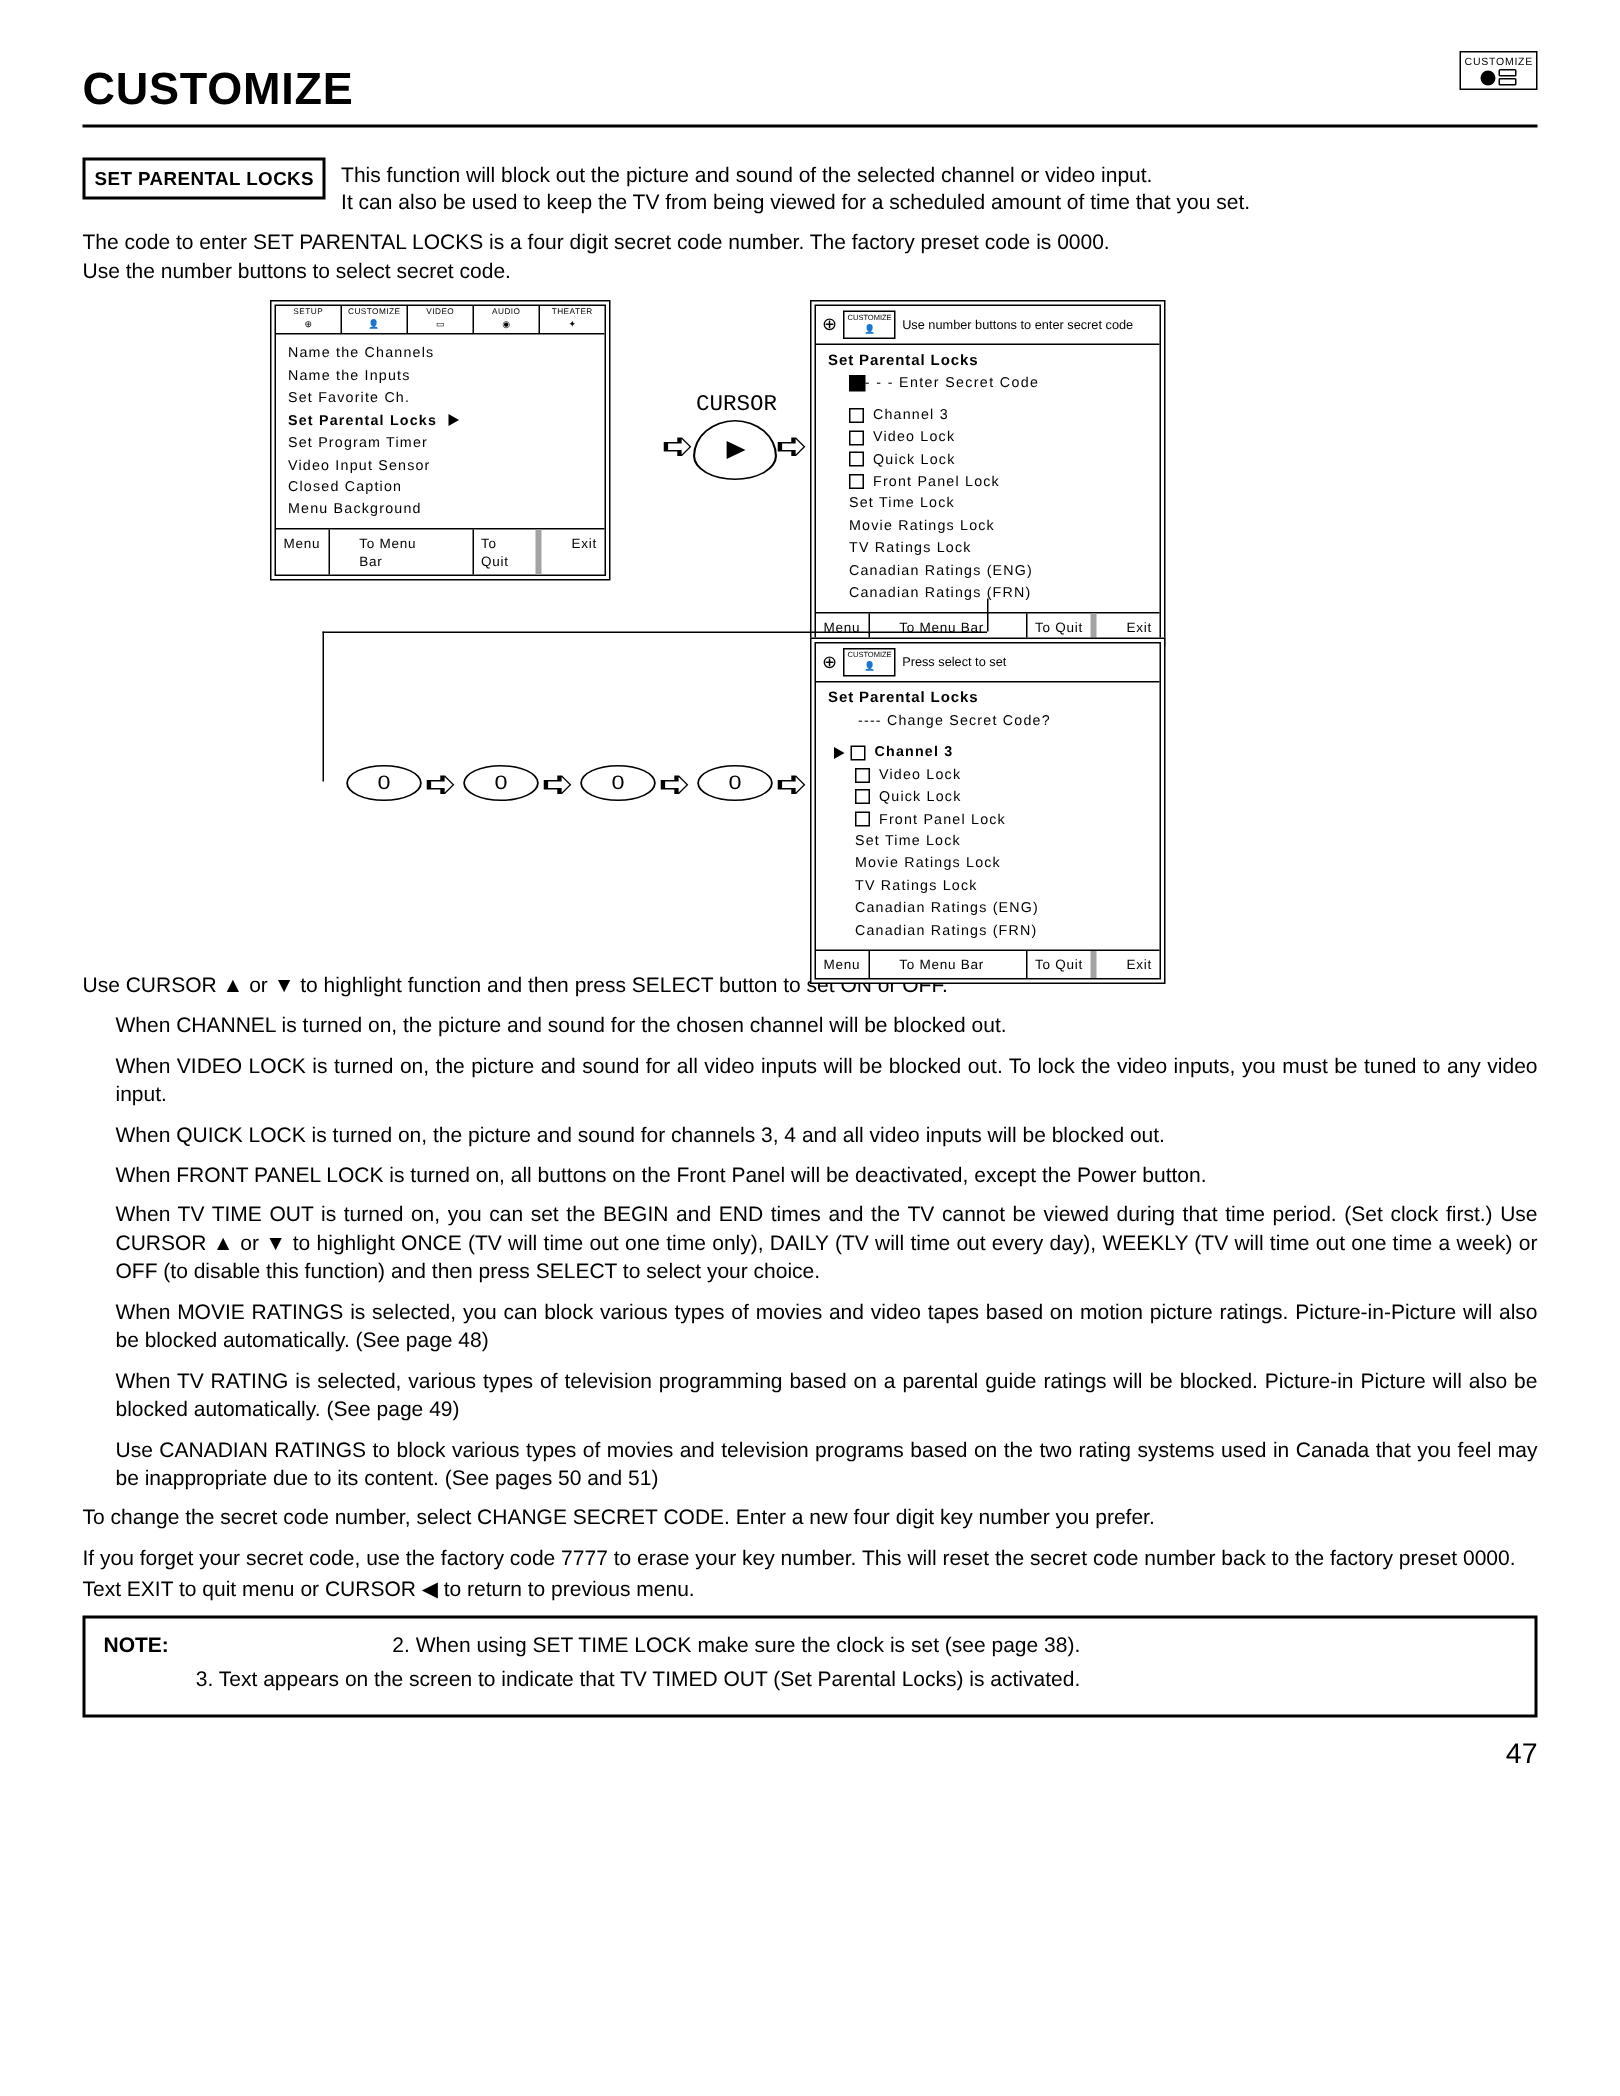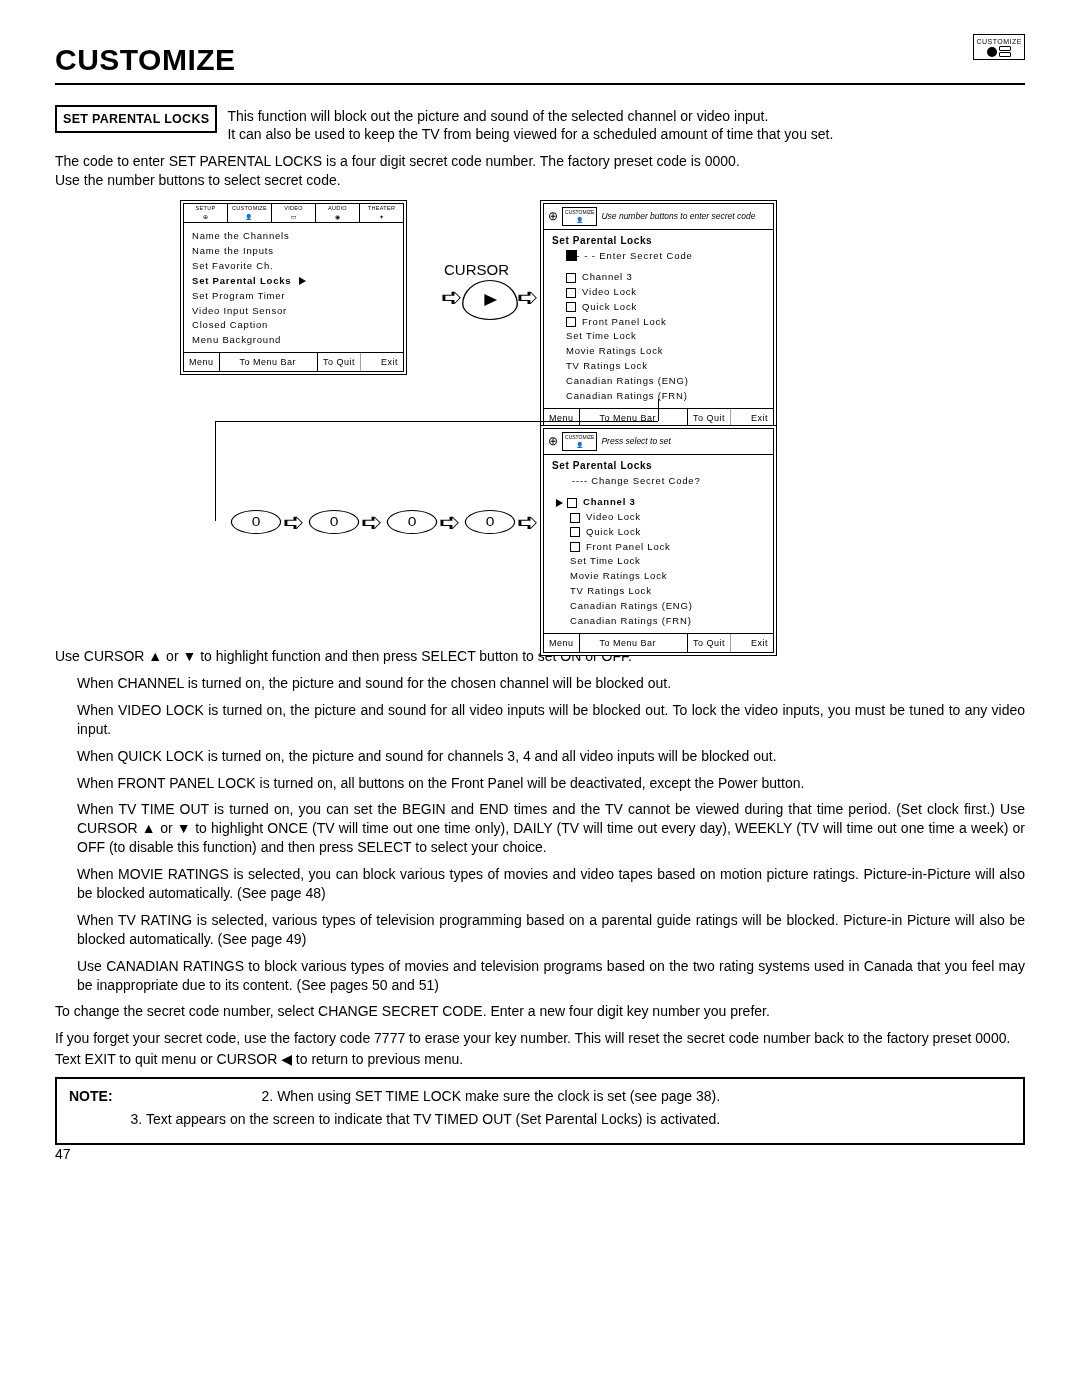--- a/index.html
+++ b/index.html
@@ -74,32 +74,32 @@
   .tab .g { width:14px; height:8px; display:flex; align-items:center; justify-content:center;}
   .osd-body { padding:6px 8px 4px 8px; font-size:9.5px; letter-spacing:0.8px;}
   .osd-body .row { padding:1px 0; white-space:nowrap;}
   .osd-body .sel { font-weight:bold;}
   .osd-foot {
     border-top:1px solid #000;
     display:flex; font-size:9px; letter-spacing:0.5px;gap:15px;
   }
   .osd-foot div{ padding:3px 5px; }
   .osd-foot .m{ border-right:1px solid #000;}
-  .osd-foot .q{ border-left:1px solid #000; margin-left:auto; border-right:1px solid #a3a3a3;}
+  .osd-foot .q{ border-left:1px solid #000; margin-left:auto; border-right:4px solid #a3a3a3;}
   .osd-foot .x{ }
   .osd-head2 {
     display:flex; align-items:center;
     padding:3px 4px; gap:4px; border-bottom:1px solid #000;
     font-size:8.5px;
   }
   .mini-ic-box { border:1px solid #000; padding:1px 2px; font-size:6px; display:flex; flex-direction:column; align-items:center;}
   .arrow-ic { font-size:12px;}
   .osd-title { font-weight:bold; font-size:10px; padding:4px 8px 2px 8px; letter-spacing:0.6px;}
   .cb { display:inline-block; width:8px; height:8px; border:1px solid #000; margin-right:6px; vertical-align:middle;}
-  .small-inst { font-size:8.5px; flex:1;font-style:italic;}
+  .small-inst { font-size:8.5px; flex:1;}
 
   
   .big-arrow {
     position:absolute;
     font-size:26px;
     line-height:1;
   }
   .cursor-lbl { position:absolute; font-size:15px;}
   .cursor-btn {
     position:absolute;
@@ -137,21 +137,21 @@
     border:2px solid #000;
     padding: 8px 12px 10px 12px;
     margin-top:6px;
     display:flex;
     gap: 18px;
     text-align: right;
   }
   .note-label { font-weight:bold; font-size:14px; }
   .note-list { margin:0; padding:0; list-style:none; font-size:14px;}
   .note-list li{ margin-bottom:4px;}
-  .page-num { text-align:left; font-size:14px; }
+  .page-num { text-align:right; font-size:19px; margin-top:12px;}
 
   .tri-r::before{
     content:""; display:inline-block;
     border-left:7px solid #000;
     border-top:4px solid transparent;
     border-bottom:4px solid transparent;
     margin-right:4px; vertical-align:middle;
   }
 </style>
 </head>
@@ -221,21 +221,21 @@
       </div>
       <div class="osd-foot">
         <div class="m">Menu</div>
         <div>To Menu Bar</div>
         <div class="q">To Quit</div>
         <div class="x">Exit</div>
       </div>
     </div>
   </div>
 
-  <span class="cursor-lbl" style="left:389px; top:60px;">CURSOR</span>
+  <span class="cursor-lbl" style="left:409px; top:60px;font-family:Liberation Mono, monospace;">CURSOR</span>
   <span class="big-arrow" style="left:386px; top:84px;">➪</span>
   <span class="cursor-btn" style="left:415px; top:80px;"></span>
   <span class="big-arrow" style="left:462px; top:84px;">➪</span>
 
   <div class="osd" style="left:485px; top:0; width:235px;">
     <div class="osd-inner">
       <div class="osd-head2">
         <span class="arrow-ic">⊕</span>
         <span class="mini-ic-box">
             <span style="font-size:5px;">CUSTOMIZE</span>

